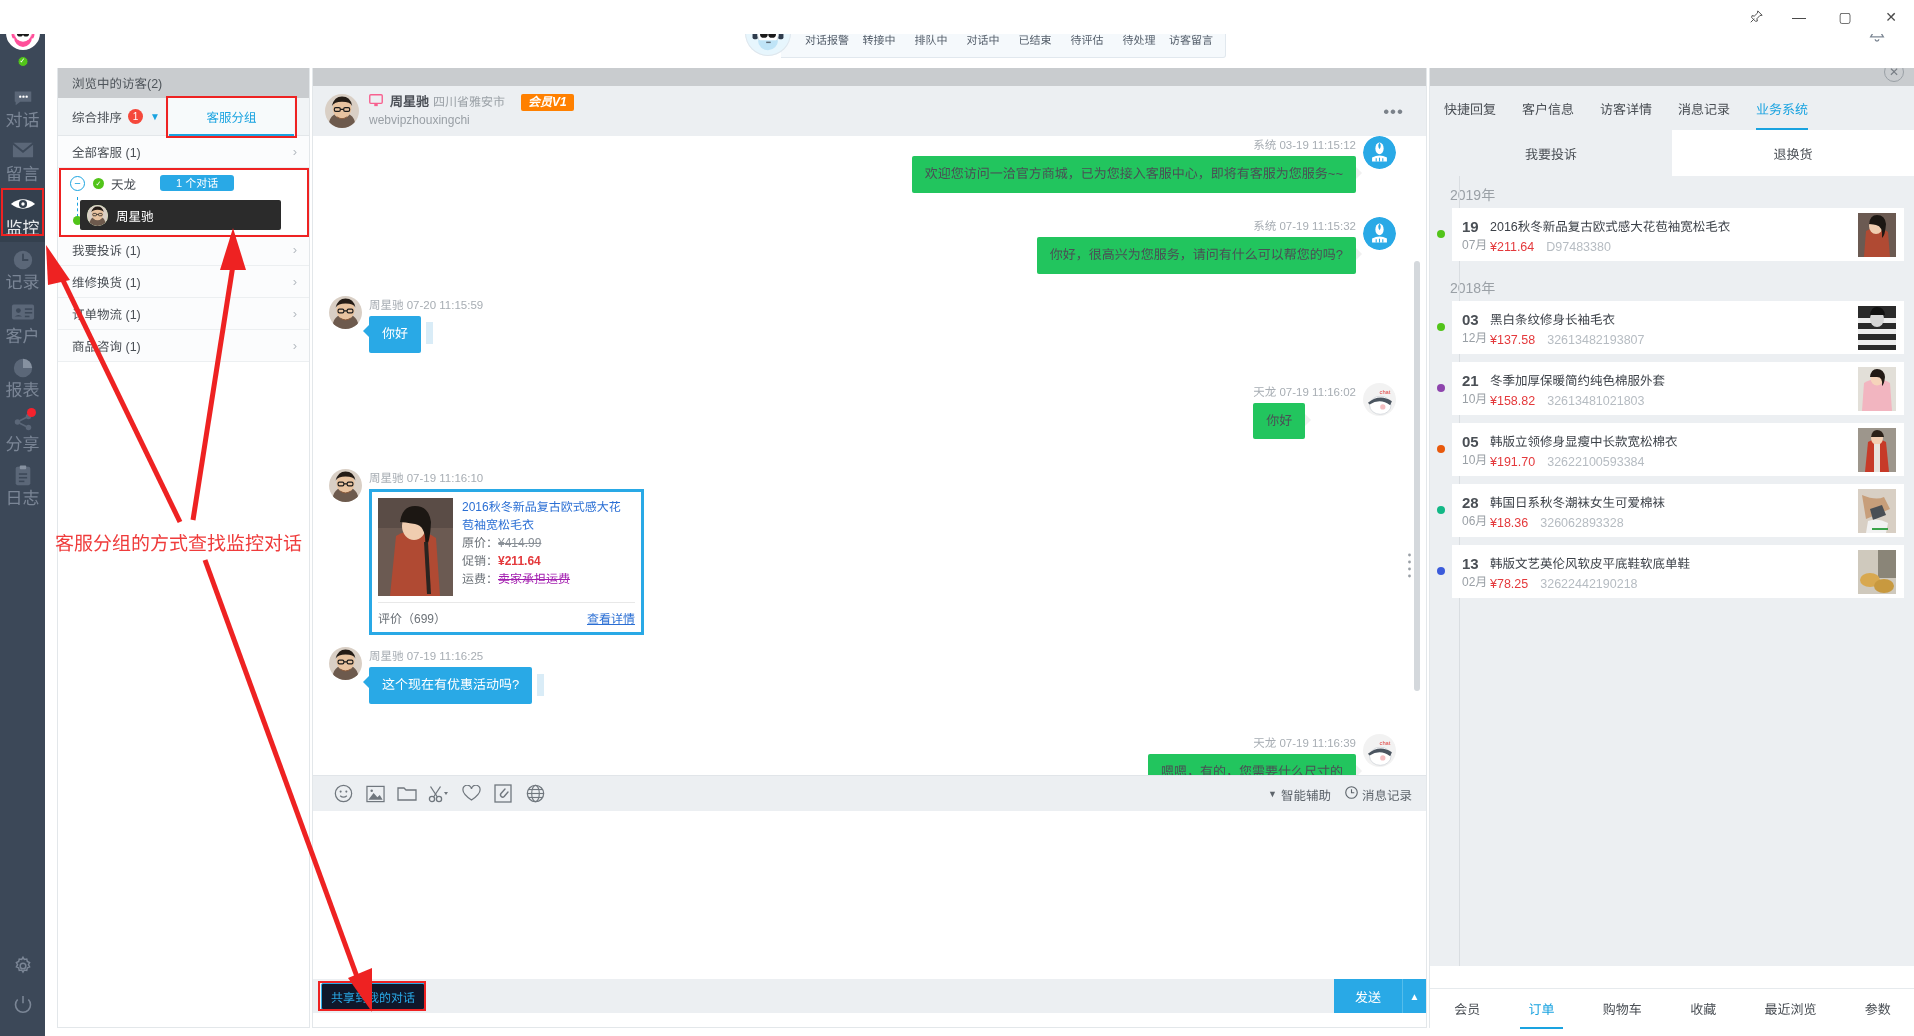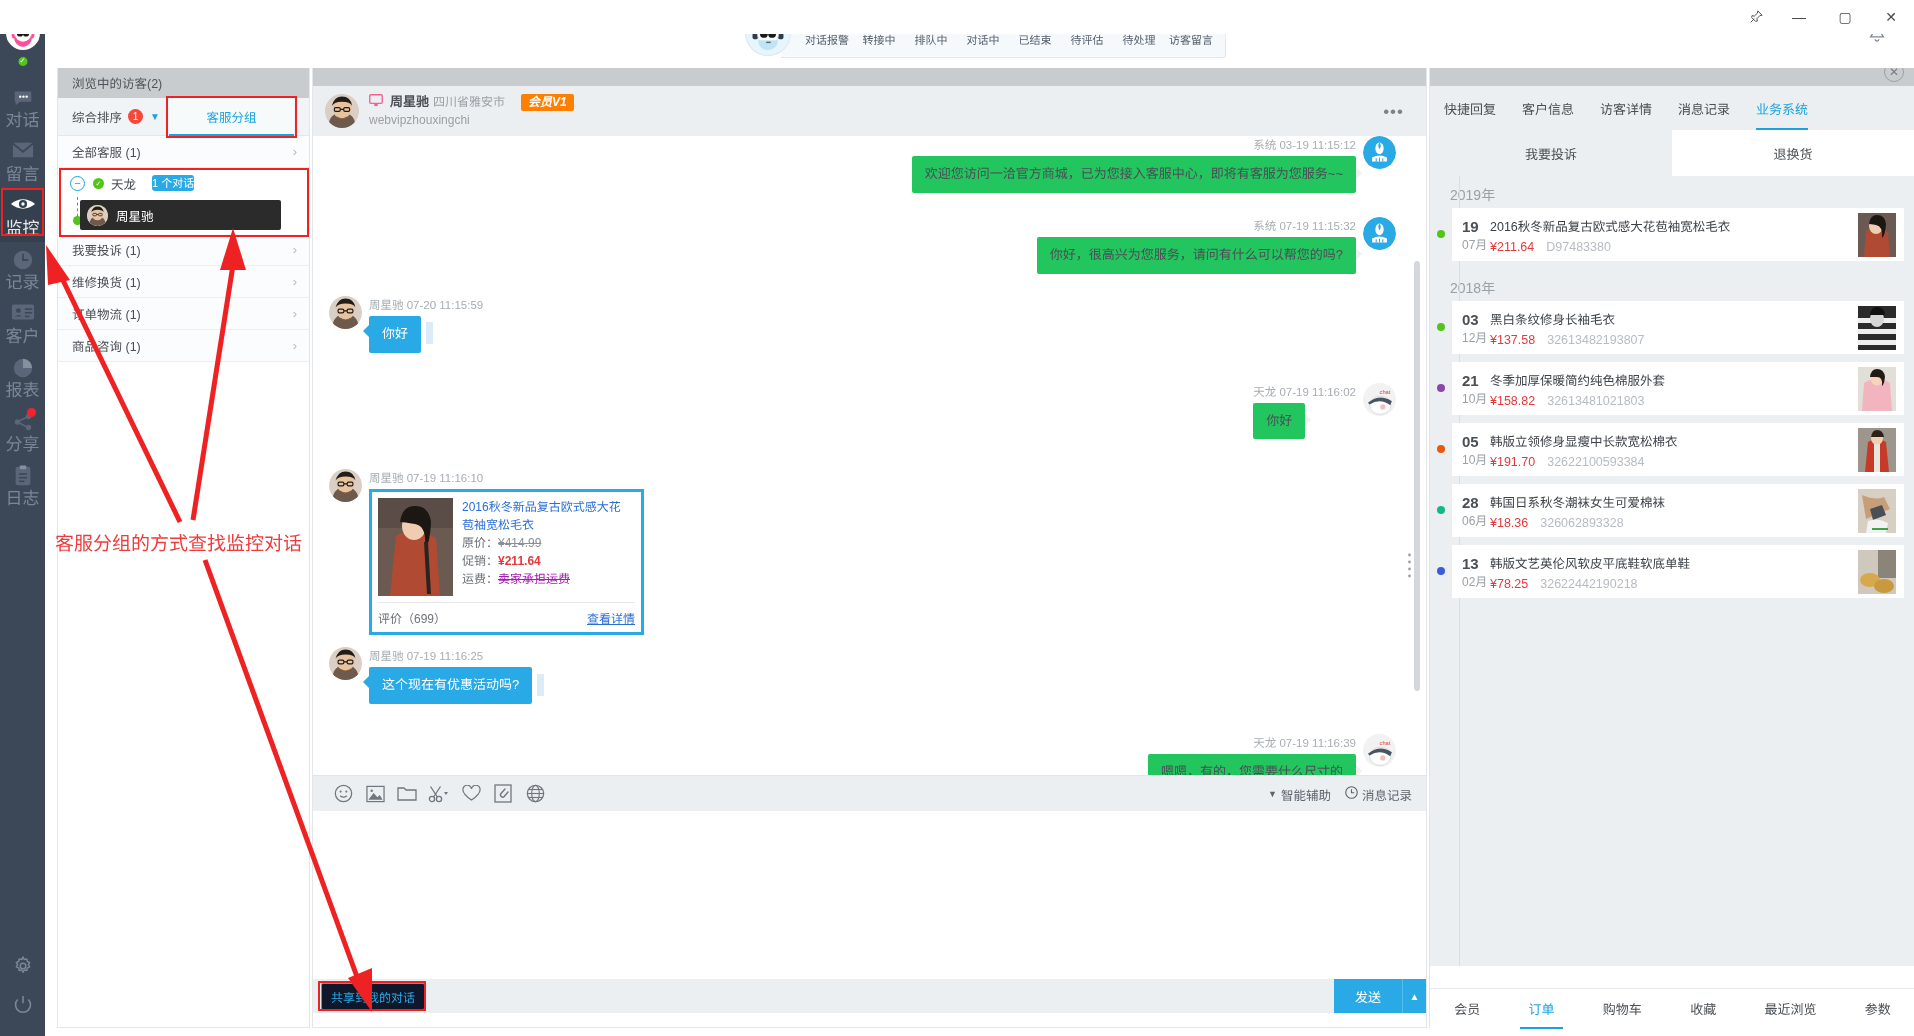--- a/index.html
+++ b/index.html
@@ -117,22 +117,22 @@
   .agent-block { position:relative; background:#fff; }
   .agent-row { height:30px; display:flex; align-items:center; padding-left:12px; }
   .collapse-ico {
     width:15px; height:15px; border-radius:50%; border:1.5px solid #1aa3e0; color:#1aa3e0;
     font-size:11px; line-height:11px; display:flex; align-items:center; justify-content:center;
   }
   .agent-online { width:11px; height:11px; border-radius:50%; background:#52c41a; margin-left:8px;
      color:#fff; font-size:7px; line-height:11px; text-align:center;}
   .agent-name { font-size:12.5px; color:#4a4f55; margin-left:7px; }
   .conv-badge {
-    margin-left:16px; background:#29a9e6; color:#fff; font-size:11px; border-radius:3px;
-    padding:1px 0; line-height:14px;
+    margin-left:24px; background:#29a9e6; color:#fff; font-size:11px; border-radius:3px;
+    padding:1px 16px; line-height:14px;
   }
   .visitor-row {
     margin:2px 0 4px 22px; width:201px; height:30px; background:#2b2b2b; border-radius:2px;
     display:flex; align-items:center; padding-left:7px; position:relative;
   }
   .v-avatar { width:21px; height:21px; border-radius:50%; overflow:hidden; background:#cfa; }
   .visitor-name { color:#ffffff; font-size:12.5px; margin-left:8px; }
   .tree-line { position:absolute; left:19px; top:29px; width:1px; height:20px; border-left:1px dashed #1aa3e0;}
   .tree-dot { position:absolute; left:15px; top:48px; width:9px; height:9px; border-radius:50%; background:#52c41a;}
   .tree-dash { position:absolute; left:24px; top:52px; width:9px; height:0; border-top:1px dashed #1aa3e0;}

